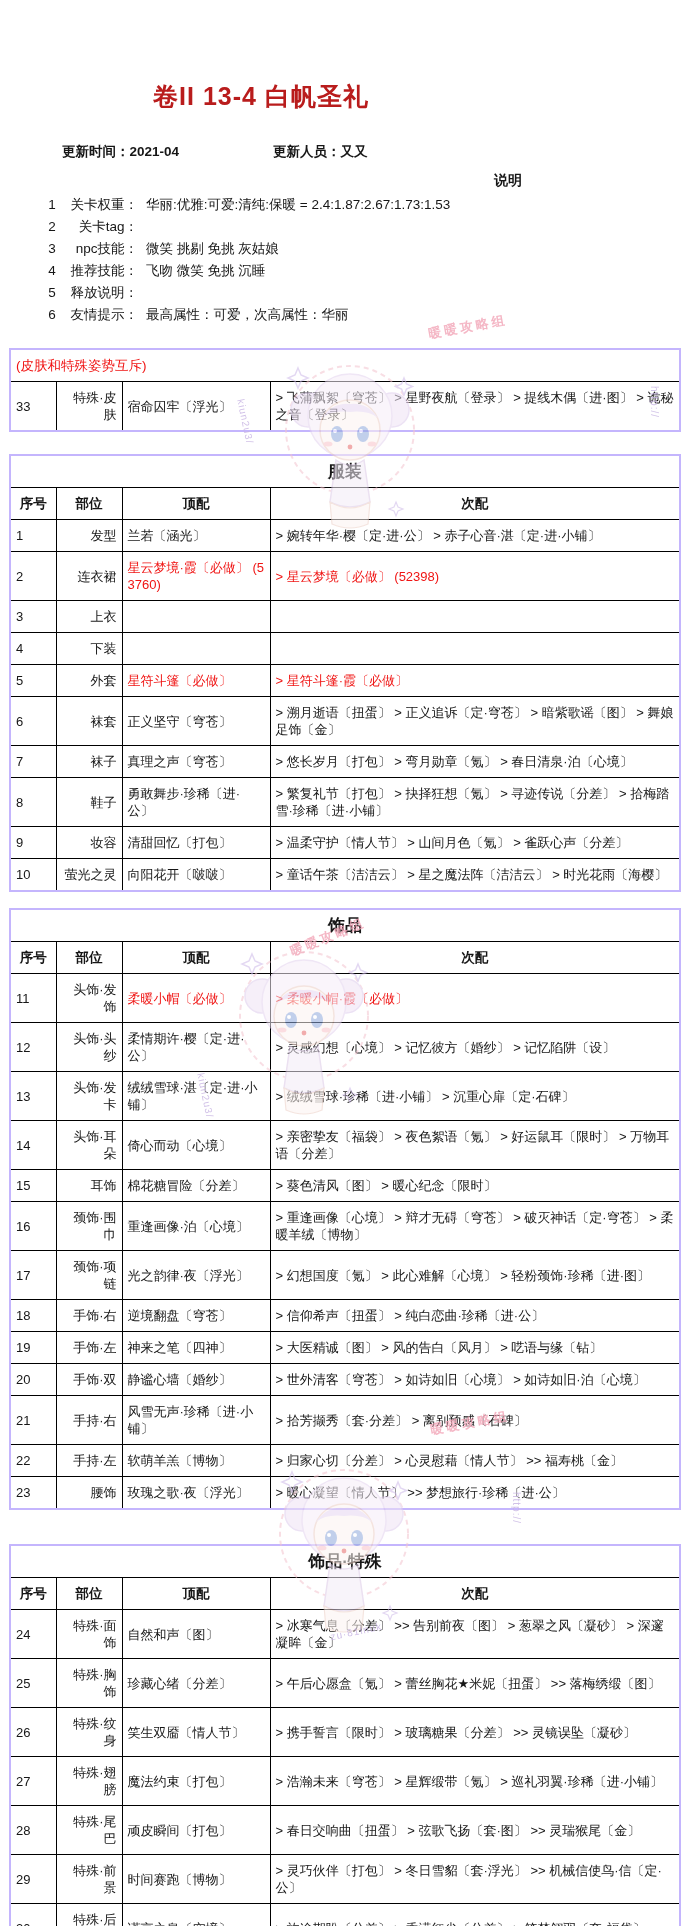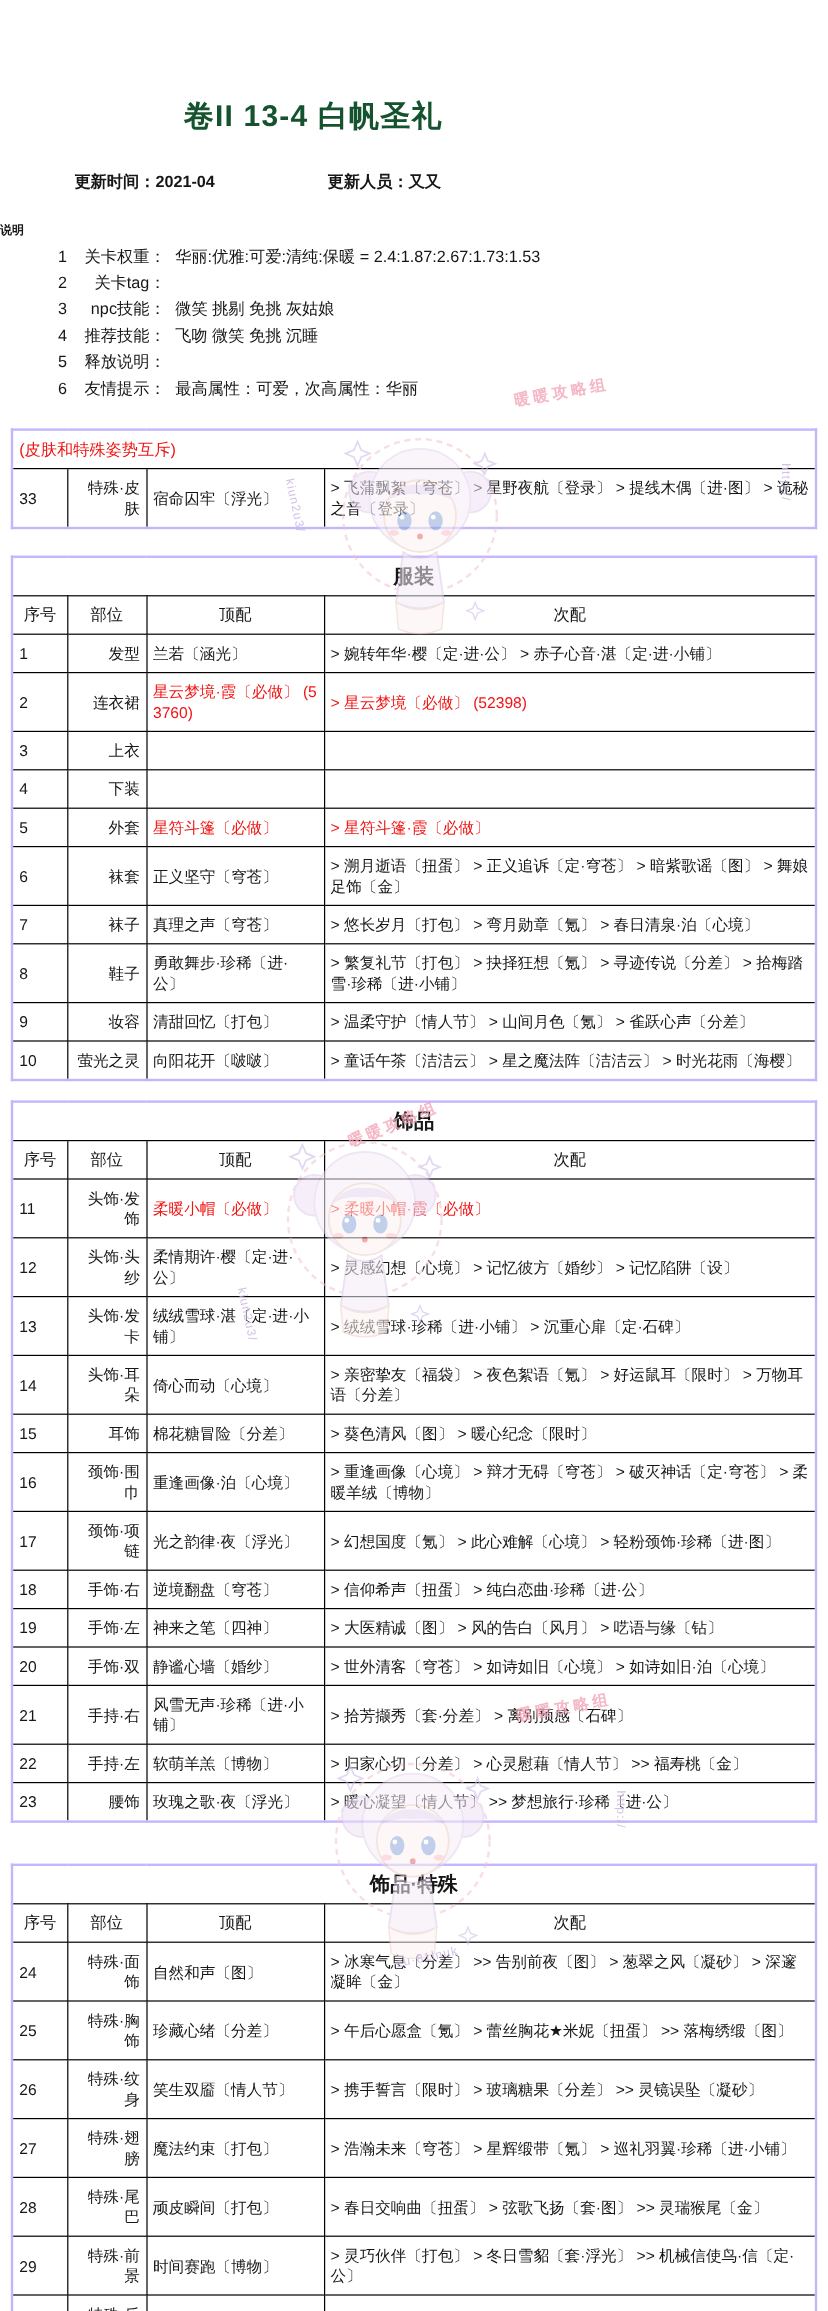--- a/index.html
+++ b/index.html
@@ -9,29 +9,29 @@
     min-height:1926px;
     background:#ffffff;
     font-family:"Liberation Sans","DejaVu Sans",sans-serif;
     color:#161616;
     overflow:hidden;
   }
   
   .top-col{width:522px;padding-top:80px;}
   .doc-title{
     margin:0;text-align:center;
-    font-size:25px;font-weight:bold;color:#14532d;
+    font-size:25px;font-weight:bold;color:#b91c1c;
     letter-spacing:1px;
   }
   .meta{position:relative;margin-top:30px;height:20px;font-size:13.5px;}
   .meta-left{position:absolute;left:62px;top:0;}
   .meta-right{position:absolute;left:273px;top:0;}
   .meta b{font-weight:bold;}
   .notes-heading{
-    text-align:left;font-size:10px;font-weight:bold;margin-top:22px;
+    text-align:right;font-size:14px;font-weight:bold;margin-top:9px;
   }
   .notes{margin-top:4px;}
   .note-row{display:flex;align-items:flex-start;line-height:22px;font-size:13.5px;}
   .note-no{width:20px;margin-left:42px;text-align:center;flex:none;}
   .note-label{width:76px;text-align:right;flex:none;}
   .note-value{margin-left:8px;flex:1;}
   
   table.tbl{
     width:672px;margin:0 0 0 9px;
     border-collapse:collapse;table-layout:fixed;
@@ -41,21 +41,21 @@
   table.tbl td,table.tbl th{
     border:1.5px solid #000;
     padding:7px 5px;
     vertical-align:middle;
     line-height:17px;
     word-break:break-all;
   }
   .tbl-title{
     text-align:center;font-size:17px;font-weight:bold;padding:9px 4px;
   }
-  th.col-h{font-size:13.5px;font-weight:normal;text-align:center;padding:8px 4px;}
+  th.col-h{font-size:13.5px;font-weight:bold;text-align:center;padding:8px 4px;}
   td.c-no{text-align:left;margin-left:48px;}
   td.c-part{text-align:right;padding-left:2px;padding-right:2px;}
   td.c-top{text-align:left;}
   td.c-alt{text-align:left;}
   .red{color:#f01413;}
   .skin-note{
     text-align:left;padding-left:105px;font-size:13.5px;
   }
   .tbl-gap-lg{height:22px;}
   .tbl-gap-md{height:16px;}

